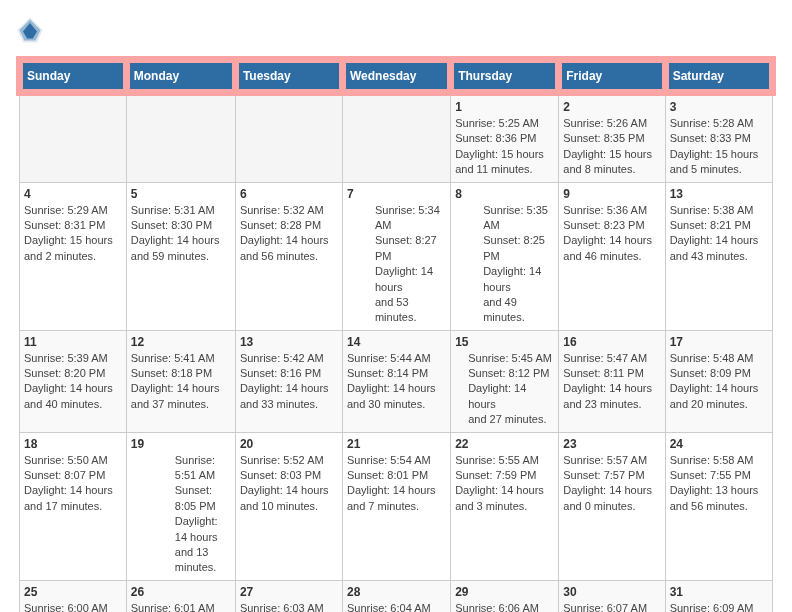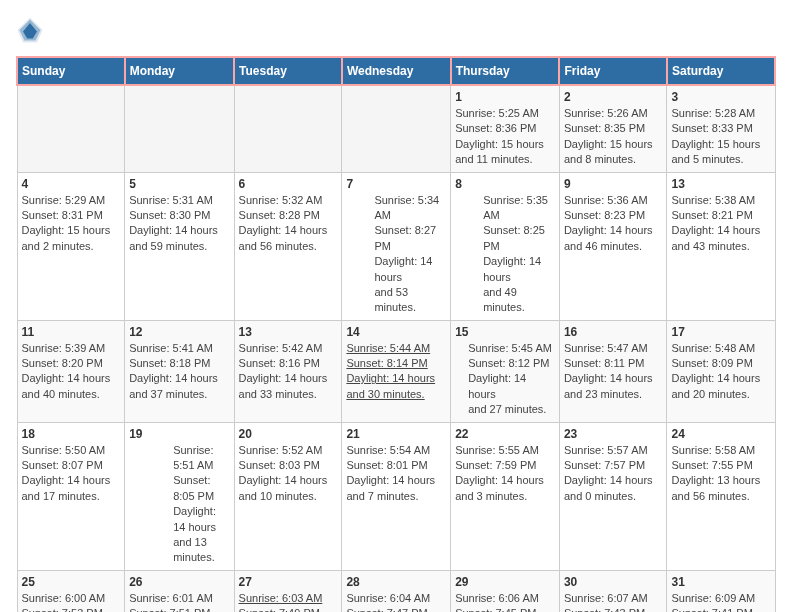--- a/index.html
+++ b/index.html
@@ -50,21 +50,21 @@
       border-collapse: collapse;
       font-size: 11px;
     }
     .calendar thead tr th {
       background-color: #2e6da4;
       color: #fff;
       padding: 6px 4px;
       text-align: left;
       font-size: 12px;
       font-weight: bold;
-      border: 2px solid #fca5a5;
+      border: 7px solid #fca5a5;
     }
     .calendar tbody tr td {
       border: 1px solid #ccc;
       vertical-align: top;
       padding: 4px;
       width: 110px;
       min-height: 80px;
       background: #fff;
     }
     .calendar tbody tr:nth-child(odd) td {
@@ -215,21 +215,21 @@
         </td>
         <td>
           <span class="day-number">13</span>
           <div class="day-info" style="white-space: pre-line;">Sunrise: 5:42 AM
 Sunset: 8:16 PM
 Daylight: 14 hours
 and 33 minutes.</div>
         </td>
         <td>
           <span class="day-number">14</span>
-          <div class="day-info" style="white-space: pre-line; text-decoration: underline;">Sunrise: 5:44 AM
+          <div class="day-info" style="white-space: pre-line;">Sunrise: 5:44 AM
 Sunset: 8:14 PM
 Daylight: 14 hours
 and 30 minutes.</div>
         </td>
         <td>
           <span class="day-number">15</span>
           <div class="day-info" style="white-space: pre-line; margin-left: 13px;">Sunrise: 5:45 AM
 Sunset: 8:12 PM
 Daylight: 14 hours
 and 27 minutes.</div>

